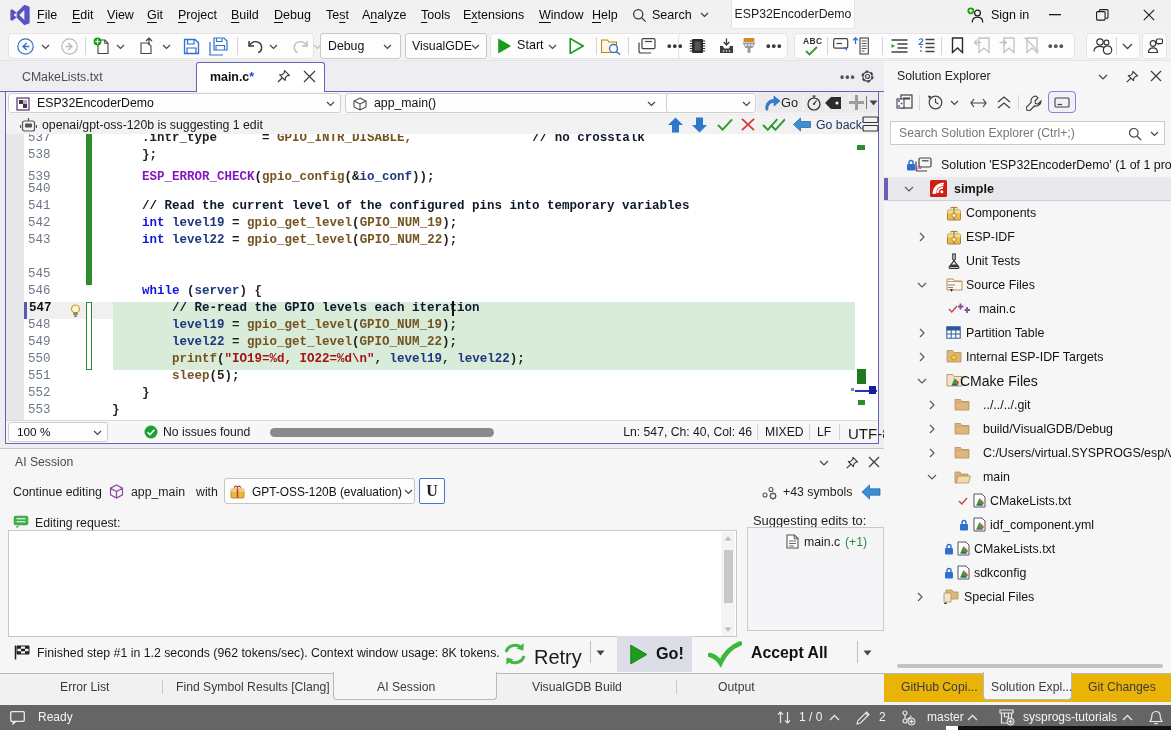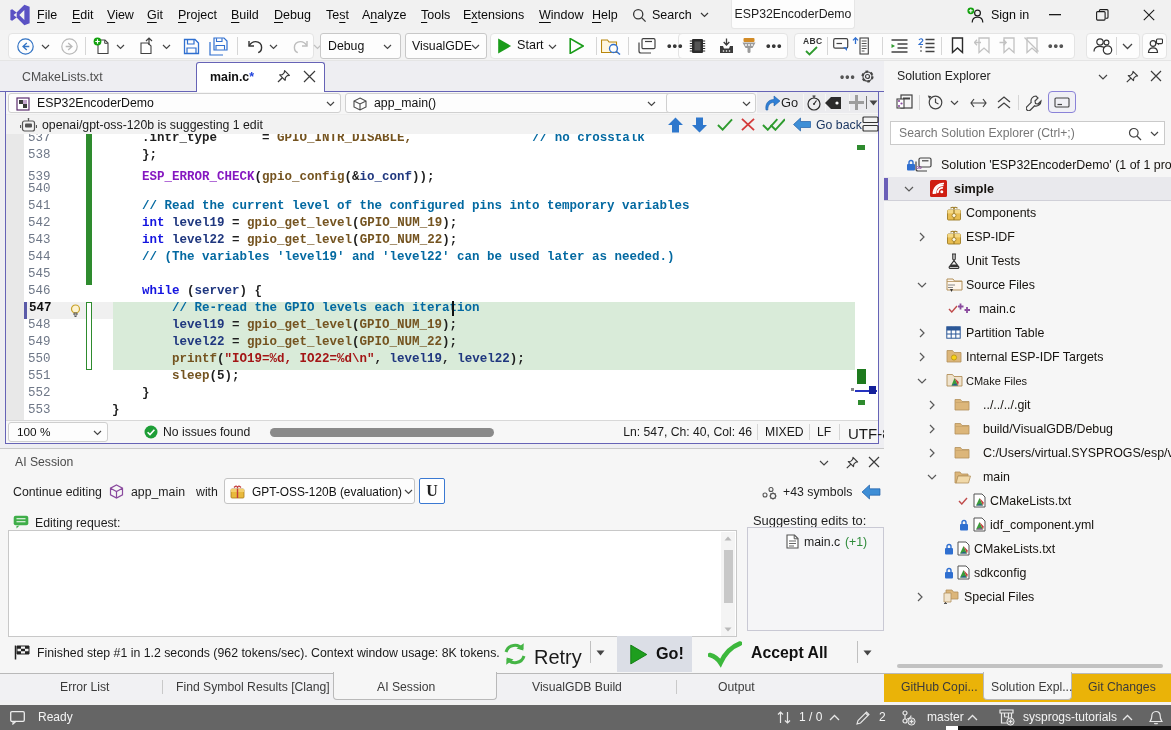--- a/index.html
+++ b/index.html
@@ -18,21 +18,21 @@
 #tabstrip { left:0; top:61px; width:884px; height:30px; }
 #editorgroup { left:5px; top:91px; width:874px; height:353px; background:#ffffff; border:1px solid #6663b6; }
 #navbar { position:absolute; left:0; top:0; width:872px; height:23px; background:#f6f6f6; border-bottom:1px solid #ededed; }
 #infobar { position:absolute; left:0; top:23px; width:872px; height:19px; background:#f2f2f2; }
 #editor { position:absolute; left:0; top:42px; width:872px; height:286px; background:#ffffff; overflow:hidden; }
 #edstatus { position:absolute; left:0; top:328px; width:872px; height:23px; background:#f7f7f7; border-top:1px solid #d8d8d8; font-size:11.6px;text-decoration:underline; }
 .cl { position:absolute; left:0; width:872px; height:17px; font-family:"Liberation Mono",monospace; font-size:12.5px; line-height:17px; white-space:pre; font-weight:bold; }
 .code { position:absolute; left:76px; top:-2px; }
 .lnum { position:absolute; left:22px; top:-2px; color:#6e7787; font-weight:normal; }
 .k  { color:#1414e0; }
-.cm { color:#0369a1; }
+.cm { color:#0f172a; }
 .mac{ color:#8517c0; }
 .fn { color:#74531f; }
 .lv { color:#1f377f; }
 .str{ color:#a31515; }
 #aipanel { left:0; top:444px; width:884px; height:258px; background:#f6f6f6; }
 .btab { position:absolute; top:0; height:29px; line-height:28px; font-size:12.2px; color:#3b3b3b; }
 #statusbar { left:0; top:705px; width:1171px; height:25px; background:#656565; color:#f4f4f4; font-size:12px; }
 #rpanel { left:884px; top:61px; width:287px; height:644px; background:#f6f6f6; overflow:hidden; }
 .trow { position:absolute; left:0; width:287px; height:24px; font-size:12.4px; color:#16130f; line-height:24px; }
 </style>
@@ -390,21 +390,20 @@
 <div class="cl" style="top:37px"><span class="lnum">539</span><span class="code">        <span class="mac">ESP_ERROR_CHECK</span>(<span class="fn">gpio_config</span>(&amp;<span class="lv">io_conf</span>));</span></div>
 
 <div class="cl" style="top:48.5px"><span class="lnum">540</span><span class="code"></span></div>
 
 <div class="cl" style="top:65.5px"><span class="lnum">541</span><span class="code">        <span class="cm">// Read the current level of the configured pins into temporary variables</span></span></div>
 
 <div class="cl" style="top:82.5px"><span class="lnum">542</span><span class="code">        <span class="k">int</span> <span class="lv">level19</span> = <span class="fn">gpio_get_level</span>(<span class="fn">GPIO_NUM_19</span>);</span></div>
 
 <div class="cl" style="top:99.5px"><span class="lnum">543</span><span class="code">        <span class="k">int</span> <span class="lv">level22</span> = <span class="fn">gpio_get_level</span>(<span class="fn">GPIO_NUM_22</span>);</span></div>
 
-<div class="cl" style="top:116.5px"><span class="lnum">544</span><span class="code">        <span class="cm">// (The variables 'level19' and 'level22' can be used later as needed.)</span></span></div>
 
 <div class="cl" style="top:133.5px"><span class="lnum">545</span><span class="code"></span></div>
 
 <div class="cl" style="top:150.5px"><span class="lnum">546</span><span class="code">        <span class="k">while</span> (<span class="lv">server</span>) {</span></div>
 <div class="abs" style="left:107px;top:167.5px;width:742px;height:17px;background:#d9ebd9"></div>
 <div class="abs" style="left:18px;top:167.5px;width:89px;height:17px;background:#f0f0f0"></div>
 <div class="abs" style="left:18px;top:167.5px;width:3px;height:17px;background:#5a5aa8"></div>
 <div class="cl" style="top:167.5px"><span class="lnum" style="color:#111;font-weight:bold;left:23px">547</span><span class="code">            <span class="cm">// Re-read the GPIO levels each iteration</span></span></div>
 <div class="abs" style="left:107px;top:184.5px;width:742px;height:17px;background:#d9ebd9"></div>
 <div class="cl" style="top:184.5px"><span class="lnum">548</span><span class="code">            <span class="lv">level19</span> = <span class="fn">gpio_get_level</span>(<span class="fn">GPIO_NUM_19</span>);</span></div>
@@ -736,21 +735,21 @@
 <div class="trow" style="top:308px">
       <svg style="left:33px;top:9px" width="10" height="6" viewBox="0 0 10 6">
         <path d="M1 1 L5 5 L9 1" fill="none" stroke="#5a5a5a" stroke-width="1.2"></path>
       </svg>
       <svg style="left:62px;top:4px" width="17" height="14" viewBox="0 0 17 14">
         <path d="M1 1.5 H6.5 L8 3.5 H16 V13 H1 Z" fill="#efe3cd" stroke="#b2905a" stroke-width="0.9"></path>
         <path d="M5.5 12.5 L8.5 5 L12 12.5 Z" fill="#3a9b3a"></path>
         <path d="M8.5 5 L12 12.5 L12.8 9 Z" fill="#c43b3b"></path>
         <path d="M5.5 12.5 L12 12.5 L9 10.5 Z" fill="#2b5797"></path>
       </svg>
-      <span style="position:absolute;left:82px;top:0;font-size:11px">CMake Files</span>
+      <span style="position:absolute;left:76px;top:0;font-size:14px">CMake Files</span>
     </div>
 <div class="trow" style="top:332px">
       <svg style="left:45px;top:7px" width="6" height="10" viewBox="0 0 6 10">
         <path d="M1 1 L5 5 L1 9" fill="none" stroke="#5a5a5a" stroke-width="1.2"></path>
       </svg>
       <svg style="left:70px;top:5px" width="16" height="13" viewBox="0 0 16 13">
         <path d="M1 1.5 H6.5 L8 3.5 H15 V12 H1 Z" fill="#dcb67a" stroke="#b2905a" stroke-width="0.8"></path>
         <path d="M1 4.5 H15" stroke="#c8a36a" stroke-width="0.8"></path>
       </svg>
       <span style="position:absolute;left:99px;top:0;font-size:12.4px">../../../.git</span>

